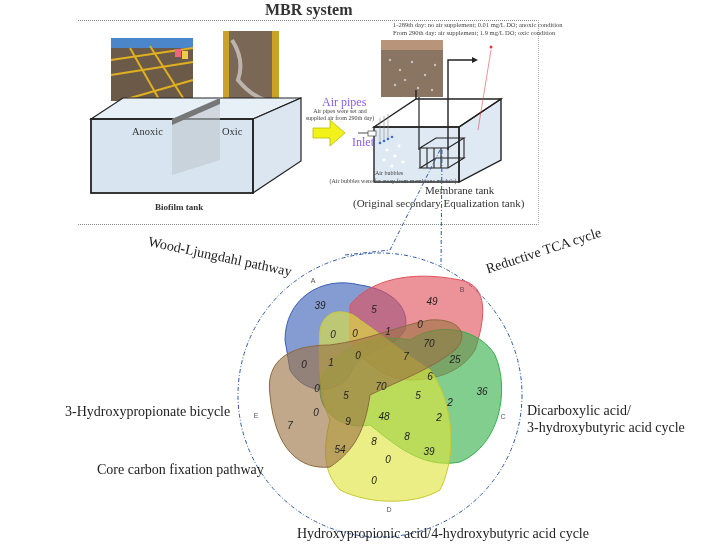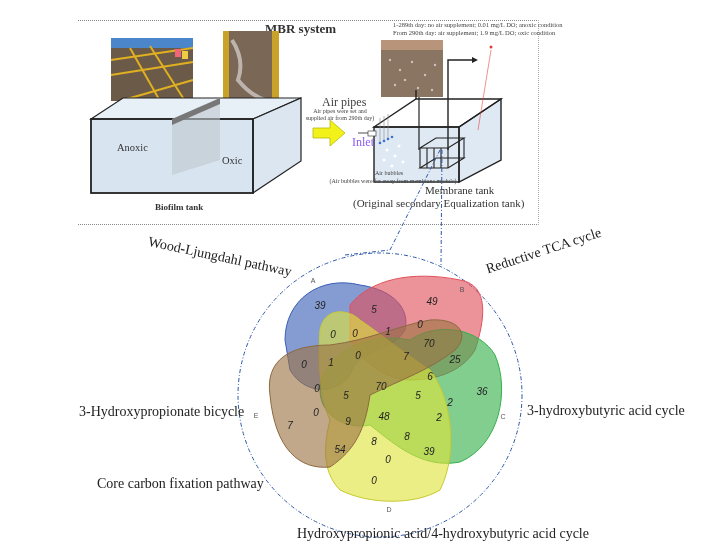--- a/index.html
+++ b/index.html
@@ -1,21 +1,21 @@
 <!DOCTYPE html>
 <html><head>
 <meta charset="utf-8">
 <style>
   html, body { margin: 0; padding: 0; background: #ffffff; }
   body { width: 701px; height: 559px; position: relative; overflow: hidden;
          font-family: "Liberation Serif", "DejaVu Serif", serif; color: #222; }
   .abs { position: absolute; }
   .panel { left: 78px; top: 20px; width: 460px; height: 203px;
            border-top: 1px dotted #888; border-bottom: 1px dotted #888; border-right: 1px dotted #aaa; }
-  .panel-title { left: 265px; top: 21px; font-size: 13px; font-weight: bold; color: #333; }
+  .panel-title { left: 265px; top: 1px; font-size: 16px; font-weight: bold; color: #333; }
   .cond { left: 393px; top: 21px; font-size: 6.5px; line-height: 8px; color: #444; }
   .lbl { font-size: 10.5px; color: #333; }
   .small { font-size: 6px; color: #444; text-align: center; line-height: 7px; }
   .big { font-size: 14px; color: #222; white-space: nowrap; }
   .venn-num { font-family: "Liberation Sans", "DejaVu Sans", sans-serif; font-style: italic;
               font-size: 10px; fill: #222; text-anchor: middle; dominant-baseline: middle; }
   .venn-set { font-family: "Liberation Sans", "DejaVu Sans", sans-serif; font-size: 7px; fill: #555;
               text-anchor: middle; dominant-baseline: middle; }
   svg { position: absolute; left: 0; top: 0; }
 </style>
@@ -175,33 +175,34 @@
     <text class="venn-num" x="384" y="417">48</text>
     <text class="venn-num" x="439" y="418">2</text>
     <text class="venn-num" x="340" y="450">54</text>
     <text class="venn-num" x="374" y="442">8</text>
     <text class="venn-num" x="407" y="437">8</text>
     <text class="venn-num" x="429" y="452">39</text>
     <text class="venn-num" x="388" y="460">0</text>
   </g>
 </svg>
 
-<div class="abs lbl" style="left:117px;top:126px;margin-top:16px;">Anoxic</div>
-<div class="abs lbl" style="left:222px;top:126px;margin-top:29px;">Oxic</div>
+<div class="abs lbl" style="left:132px;top:126px;">Anoxic</div>
+<div class="abs lbl" style="left:222px;top:126px;">Oxic</div>
 <div class="abs lbl" style="left:155px;top:202px;font-weight:bold;font-size:9px;">Biofilm tank</div>
-<div class="abs" style="left:322px;top:95px;font-size:12px;color:#404040;">Air pipes</div>
+<div class="abs" style="left:322px;top:95px;font-size:12px;color:#8b5cf6;">Air pipes</div>
 <div class="abs small" style="left:305px;top:108px;width:70px;">Air pipes were set and supplied air from 290th day)</div>
 <div class="abs" style="left:352px;top:135px;font-size:12px;color:#8b5cf6;">Inlet</div>
 <div class="abs small" style="left:375px;top:170px;">Air bubbles</div>
 <div class="abs small" style="left:323px;top:178px;width:140px;">(Air bubbles were far away from membrane module)</div>
 <div class="abs" style="left:401px;top:184px;font-size:11px;color:#333;margin-left:24px;">Membrane tank</div>
 <div class="abs" style="left:353px;top:197px;font-size:11px;color:#333;white-space:nowrap;">(Original secondary Equalization tank)</div>
 
 <div class="abs big" style="left:150px;top:234px;transform:rotate(12deg);transform-origin:left top;">Wood-Ljungdahl pathway</div>
 <div class="abs big" style="left:484px;top:262px;transform:rotate(-18deg);transform-origin:left top;">Reductive TCA cycle</div>
 <div class="abs big" style="left:527px;top:402px;line-height:17px;">
+  <div>Dicarboxylic acid/</div>
   <div>3-hydroxybutyric acid cycle</div>
 </div>
-<div class="abs big" style="left:79px;top:404px;">3-Hydroxypropionate bicycle</div>
-<div class="abs big" style="left:97px;top:475px;line-height:17px;text-align:center;">
+<div class="abs big" style="left:65px;top:404px;">3-Hydroxypropionate bicycle</div>
+<div class="abs big" style="left:97px;top:461px;line-height:17px;text-align:center;">
   <div>Core carbon fixation pathway</div>
 </div>
 <div class="abs big" style="left:297px;top:526px;">Hydroxypropionic acid/4-hydroxybutyric acid cycle</div>
 
 </body></html>

